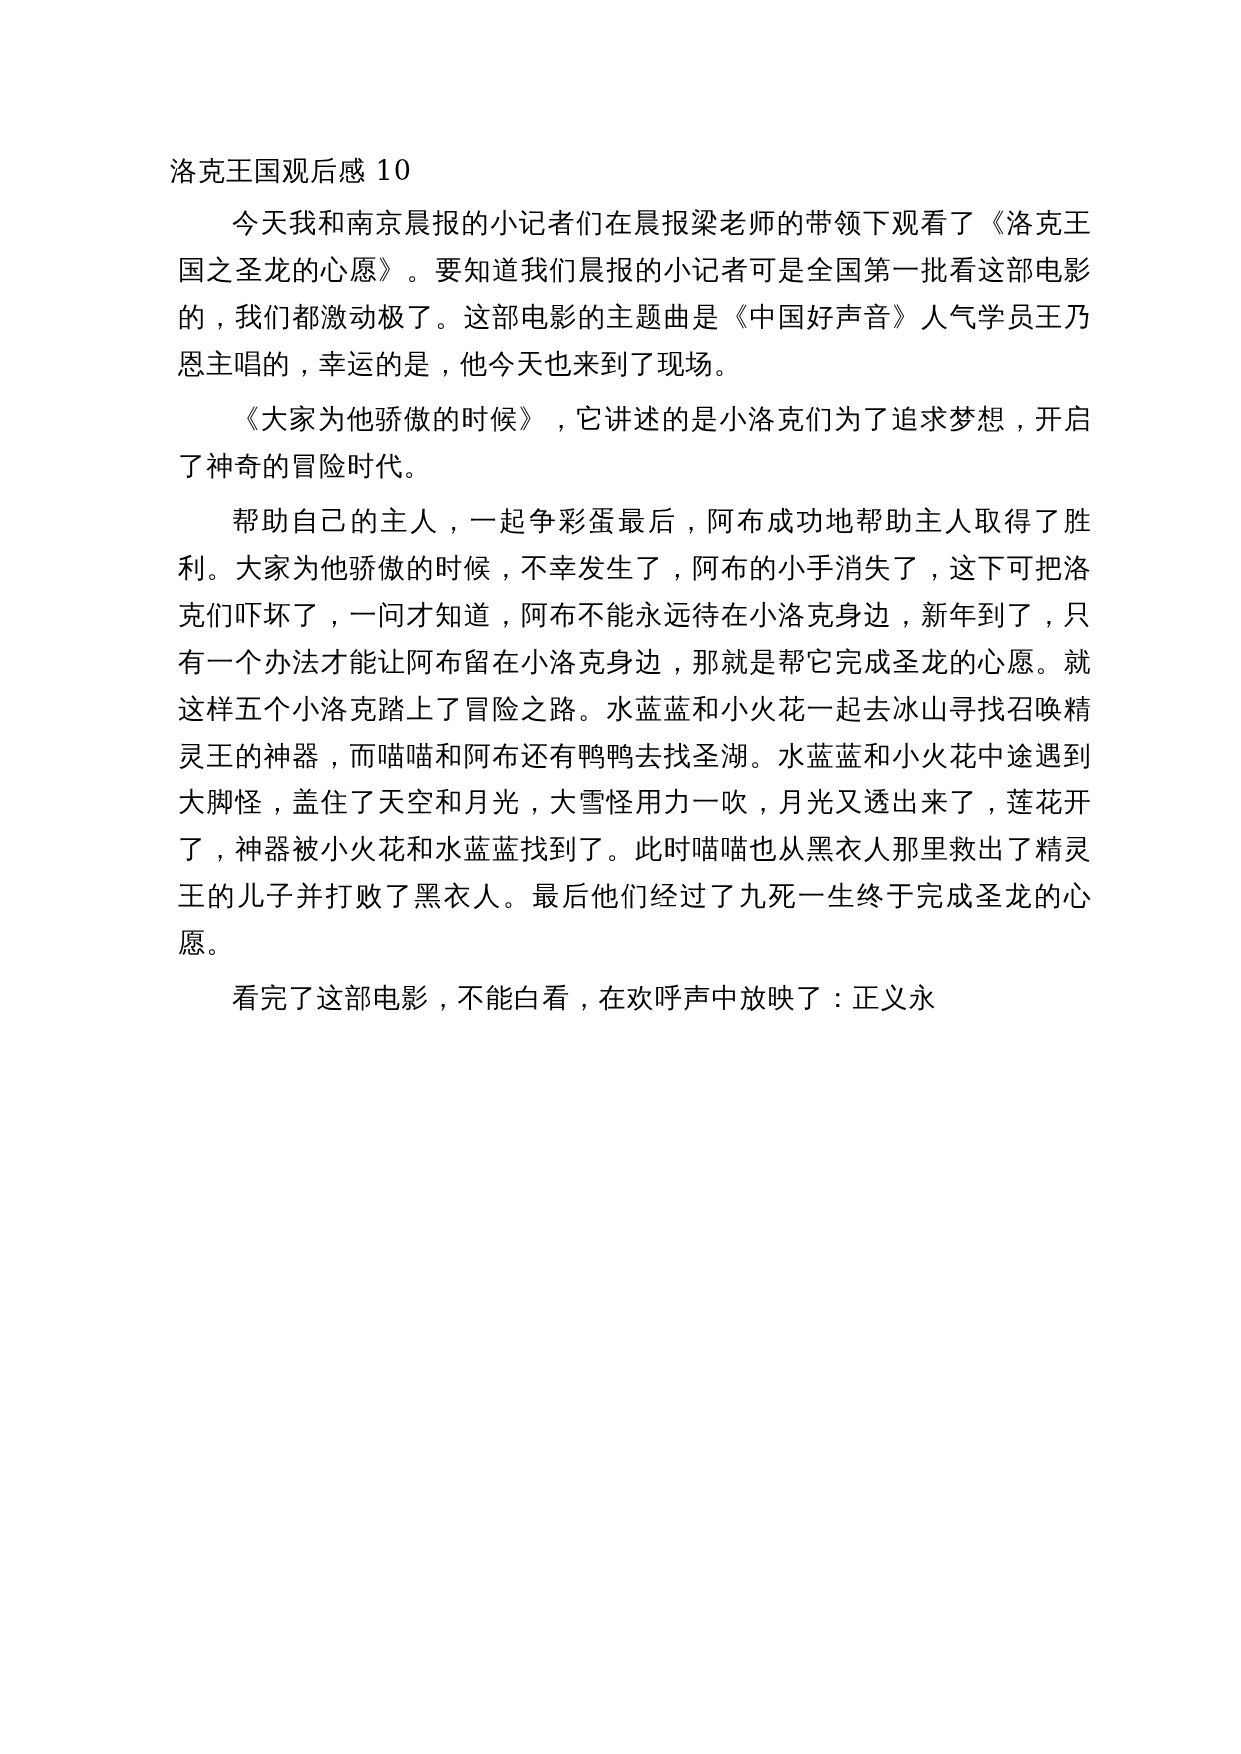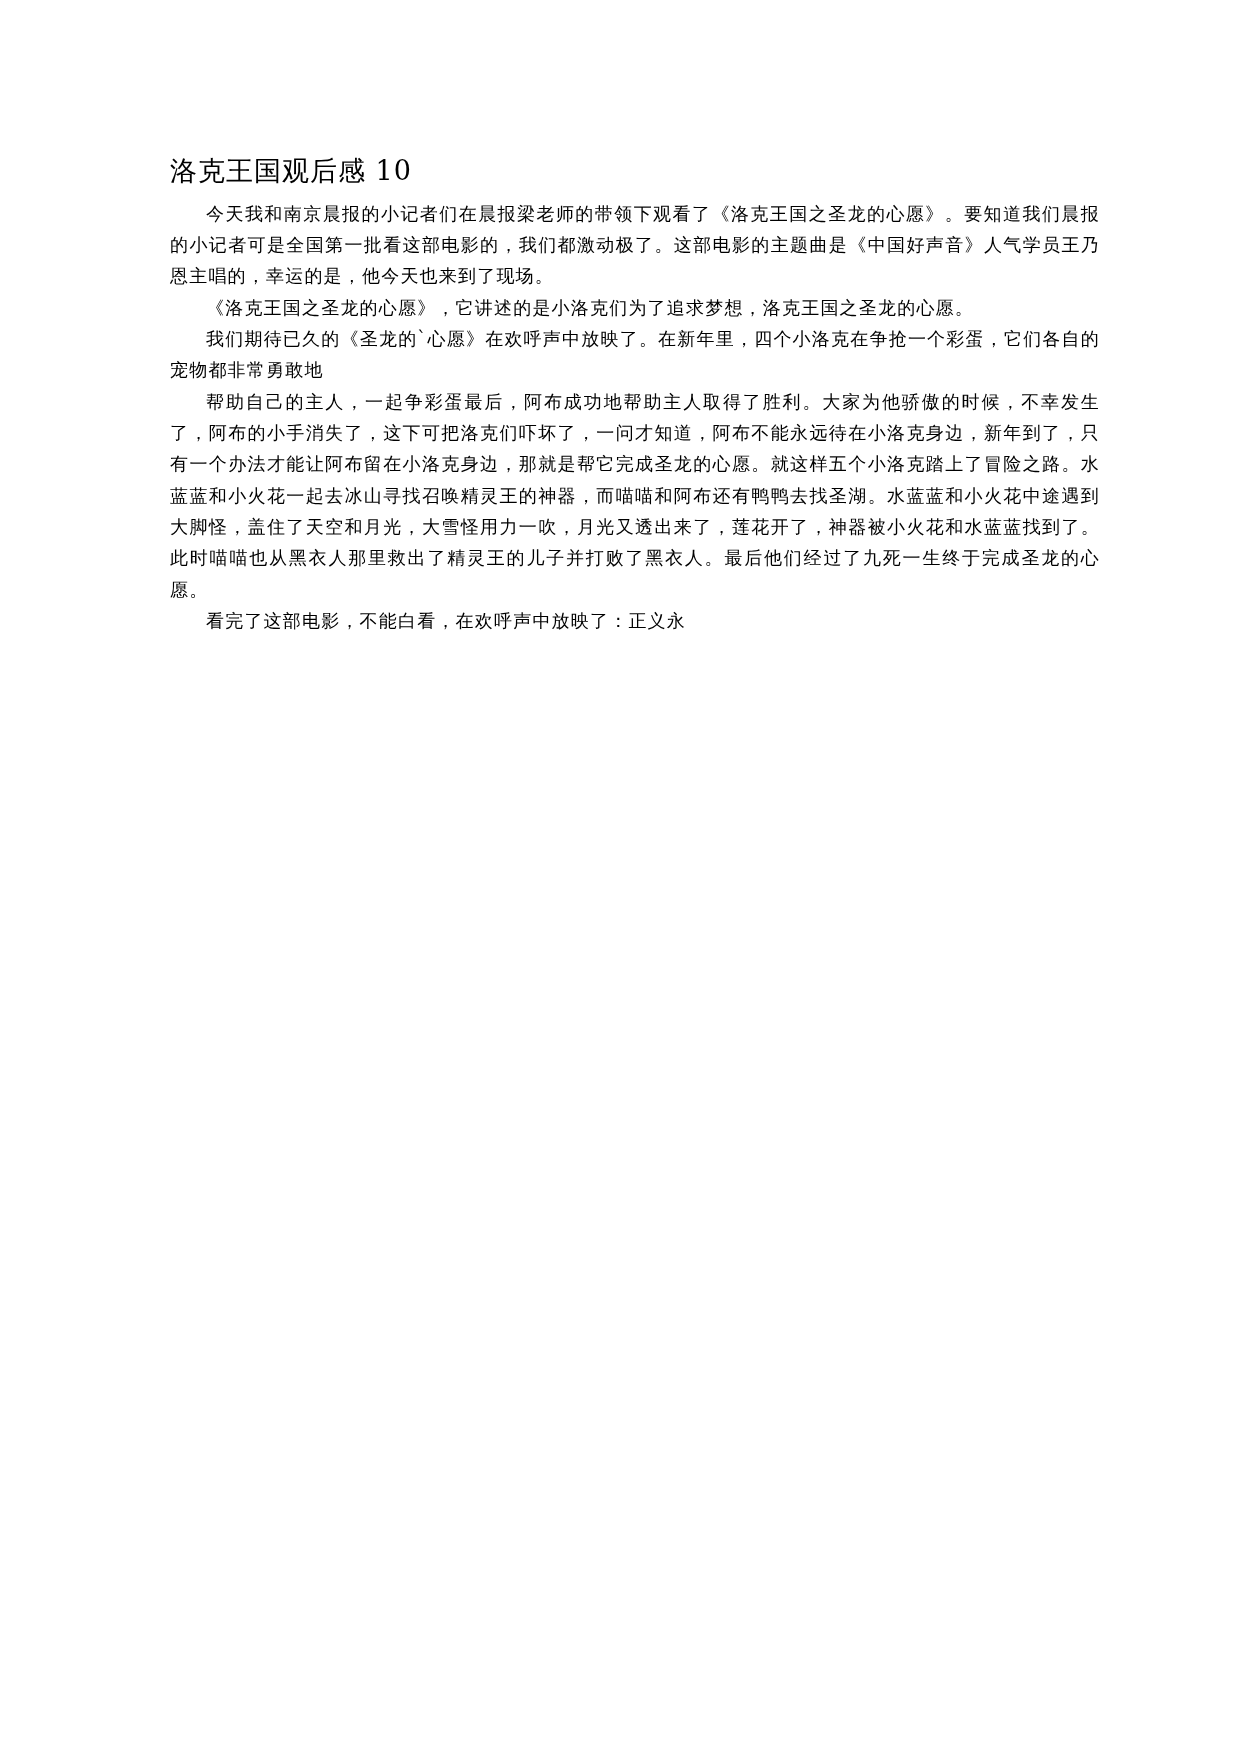--- a/index.html
+++ b/index.html
@@ -22,33 +22,33 @@
     background: #ffffff;
   }
   .doc-title {
     font-size: 27px;
     line-height: 1.55;
     letter-spacing: 1px;
     margin: 0 0 6px 0;
     white-space: pre-wrap;
   }
   .para {
-    font-size: 18px;
+    font-size: 27px;
     line-height: 1.74;
     letter-spacing: 1.2px;
     text-indent: 2em;
-    margin: 0;
+    margin: 8px;
     text-align: justify;
     text-justify: inter-ideograph;
     white-space: normal;
+    font-family: Liberation Serif, serif;
   }
 </style>
 </head>
 <body>
 
 <div class="page">
   <p class="doc-title">洛克王国观后感 10</p>
   <p class="para">今天我和南京晨报的小记者们在晨报梁老师的带领下观看了《洛克王国之圣龙的心愿》。要知道我们晨报的小记者可是全国第一批看这部电影的，我们都激动极了。这部电影的主题曲是《中国好声音》人气学员王乃恩主唱的，幸运的是，他今天也来到了现场。</p>
-  <p class="para">《洛克王国之圣龙的心愿》，它讲述的是小洛克们为了追求梦想，洛克王国之圣龙的心愿。</p>
-  <p class="para">我们期待已久的《圣龙的`心愿》在欢呼声中放映了。在新年里，四个小洛克在争抢一个彩蛋，它们各自的宠物都非常勇敢地</p>
+  <p class="para">《大家为他骄傲的时候》，它讲述的是小洛克们为了追求梦想，开启了神奇的冒险时代。</p>
   <p class="para">帮助自己的主人，一起争彩蛋最后，阿布成功地帮助主人取得了胜利。大家为他骄傲的时候，不幸发生了，阿布的小手消失了，这下可把洛克们吓坏了，一问才知道，阿布不能永远待在小洛克身边，新年到了，只有一个办法才能让阿布留在小洛克身边，那就是帮它完成圣龙的心愿。就这样五个小洛克踏上了冒险之路。水蓝蓝和小火花一起去冰山寻找召唤精灵王的神器，而喵喵和阿布还有鸭鸭去找圣湖。水蓝蓝和小火花中途遇到大脚怪，盖住了天空和月光，大雪怪用力一吹，月光又透出来了，莲花开了，神器被小火花和水蓝蓝找到了。此时喵喵也从黑衣人那里救出了精灵王的儿子并打败了黑衣人。最后他们经过了九死一生终于完成圣龙的心愿。</p>
   <p class="para">看完了这部电影，不能白看，在欢呼声中放映了：正义永</p>
 </div>
 
 </body></html>

